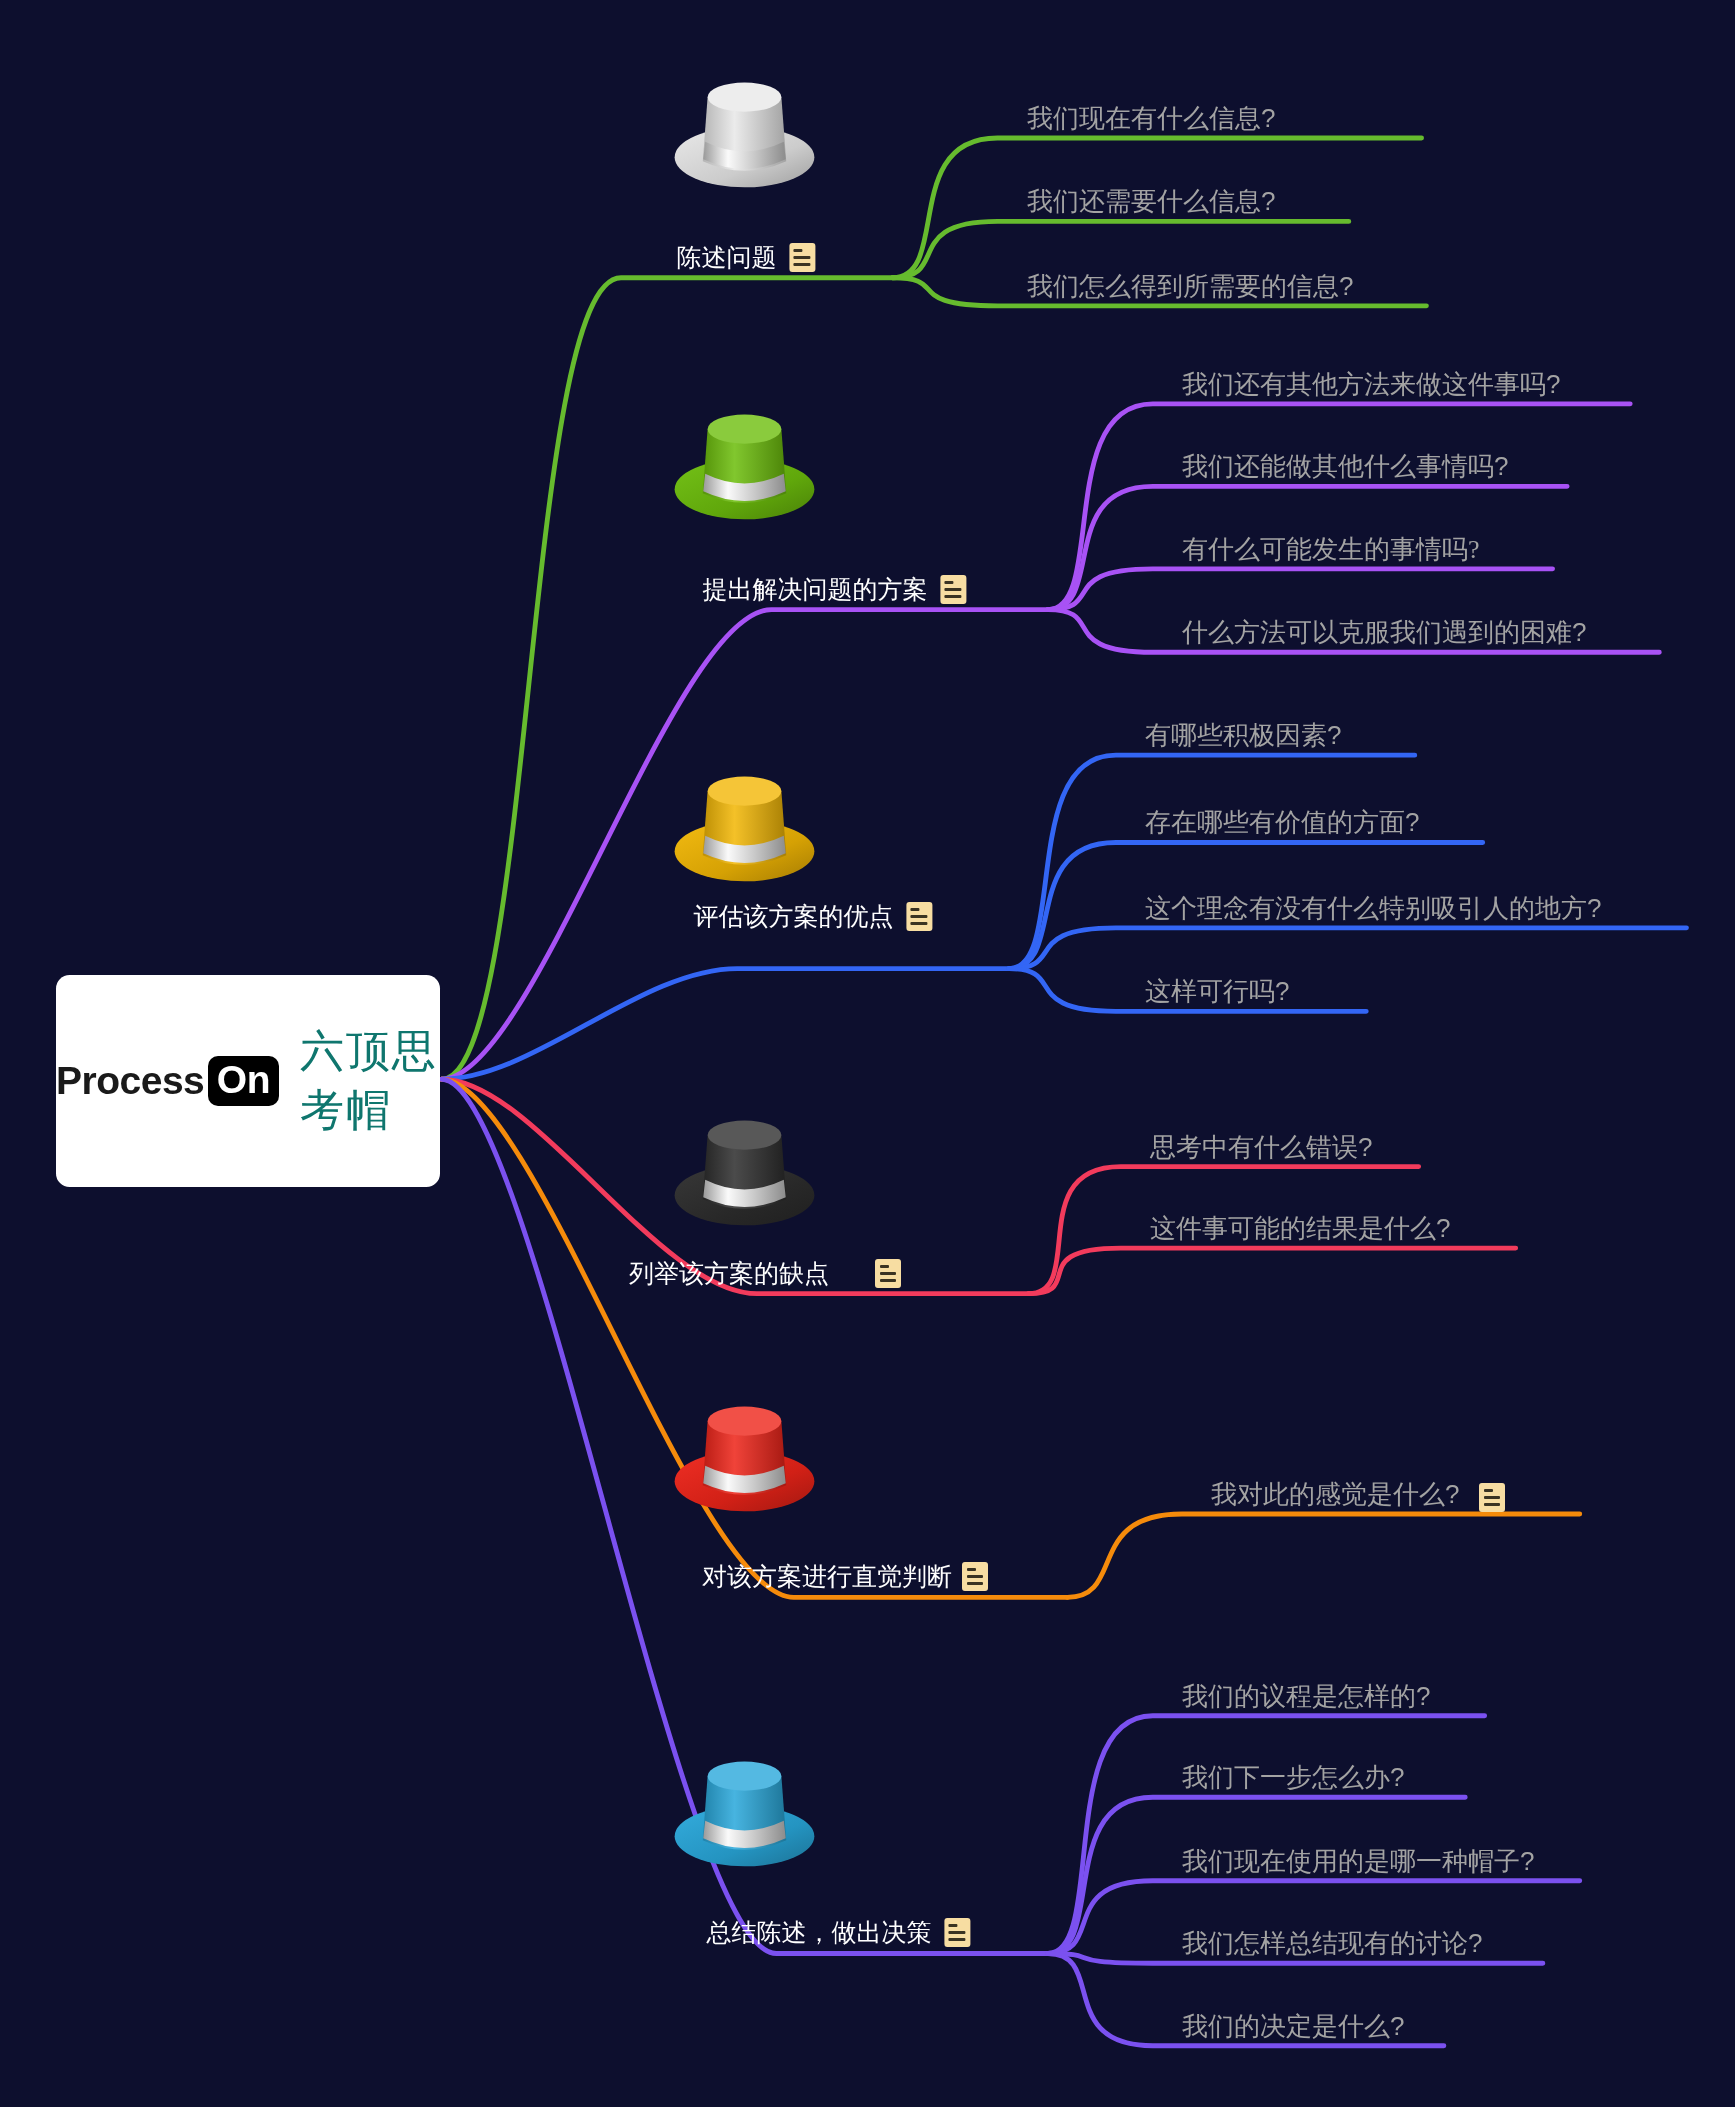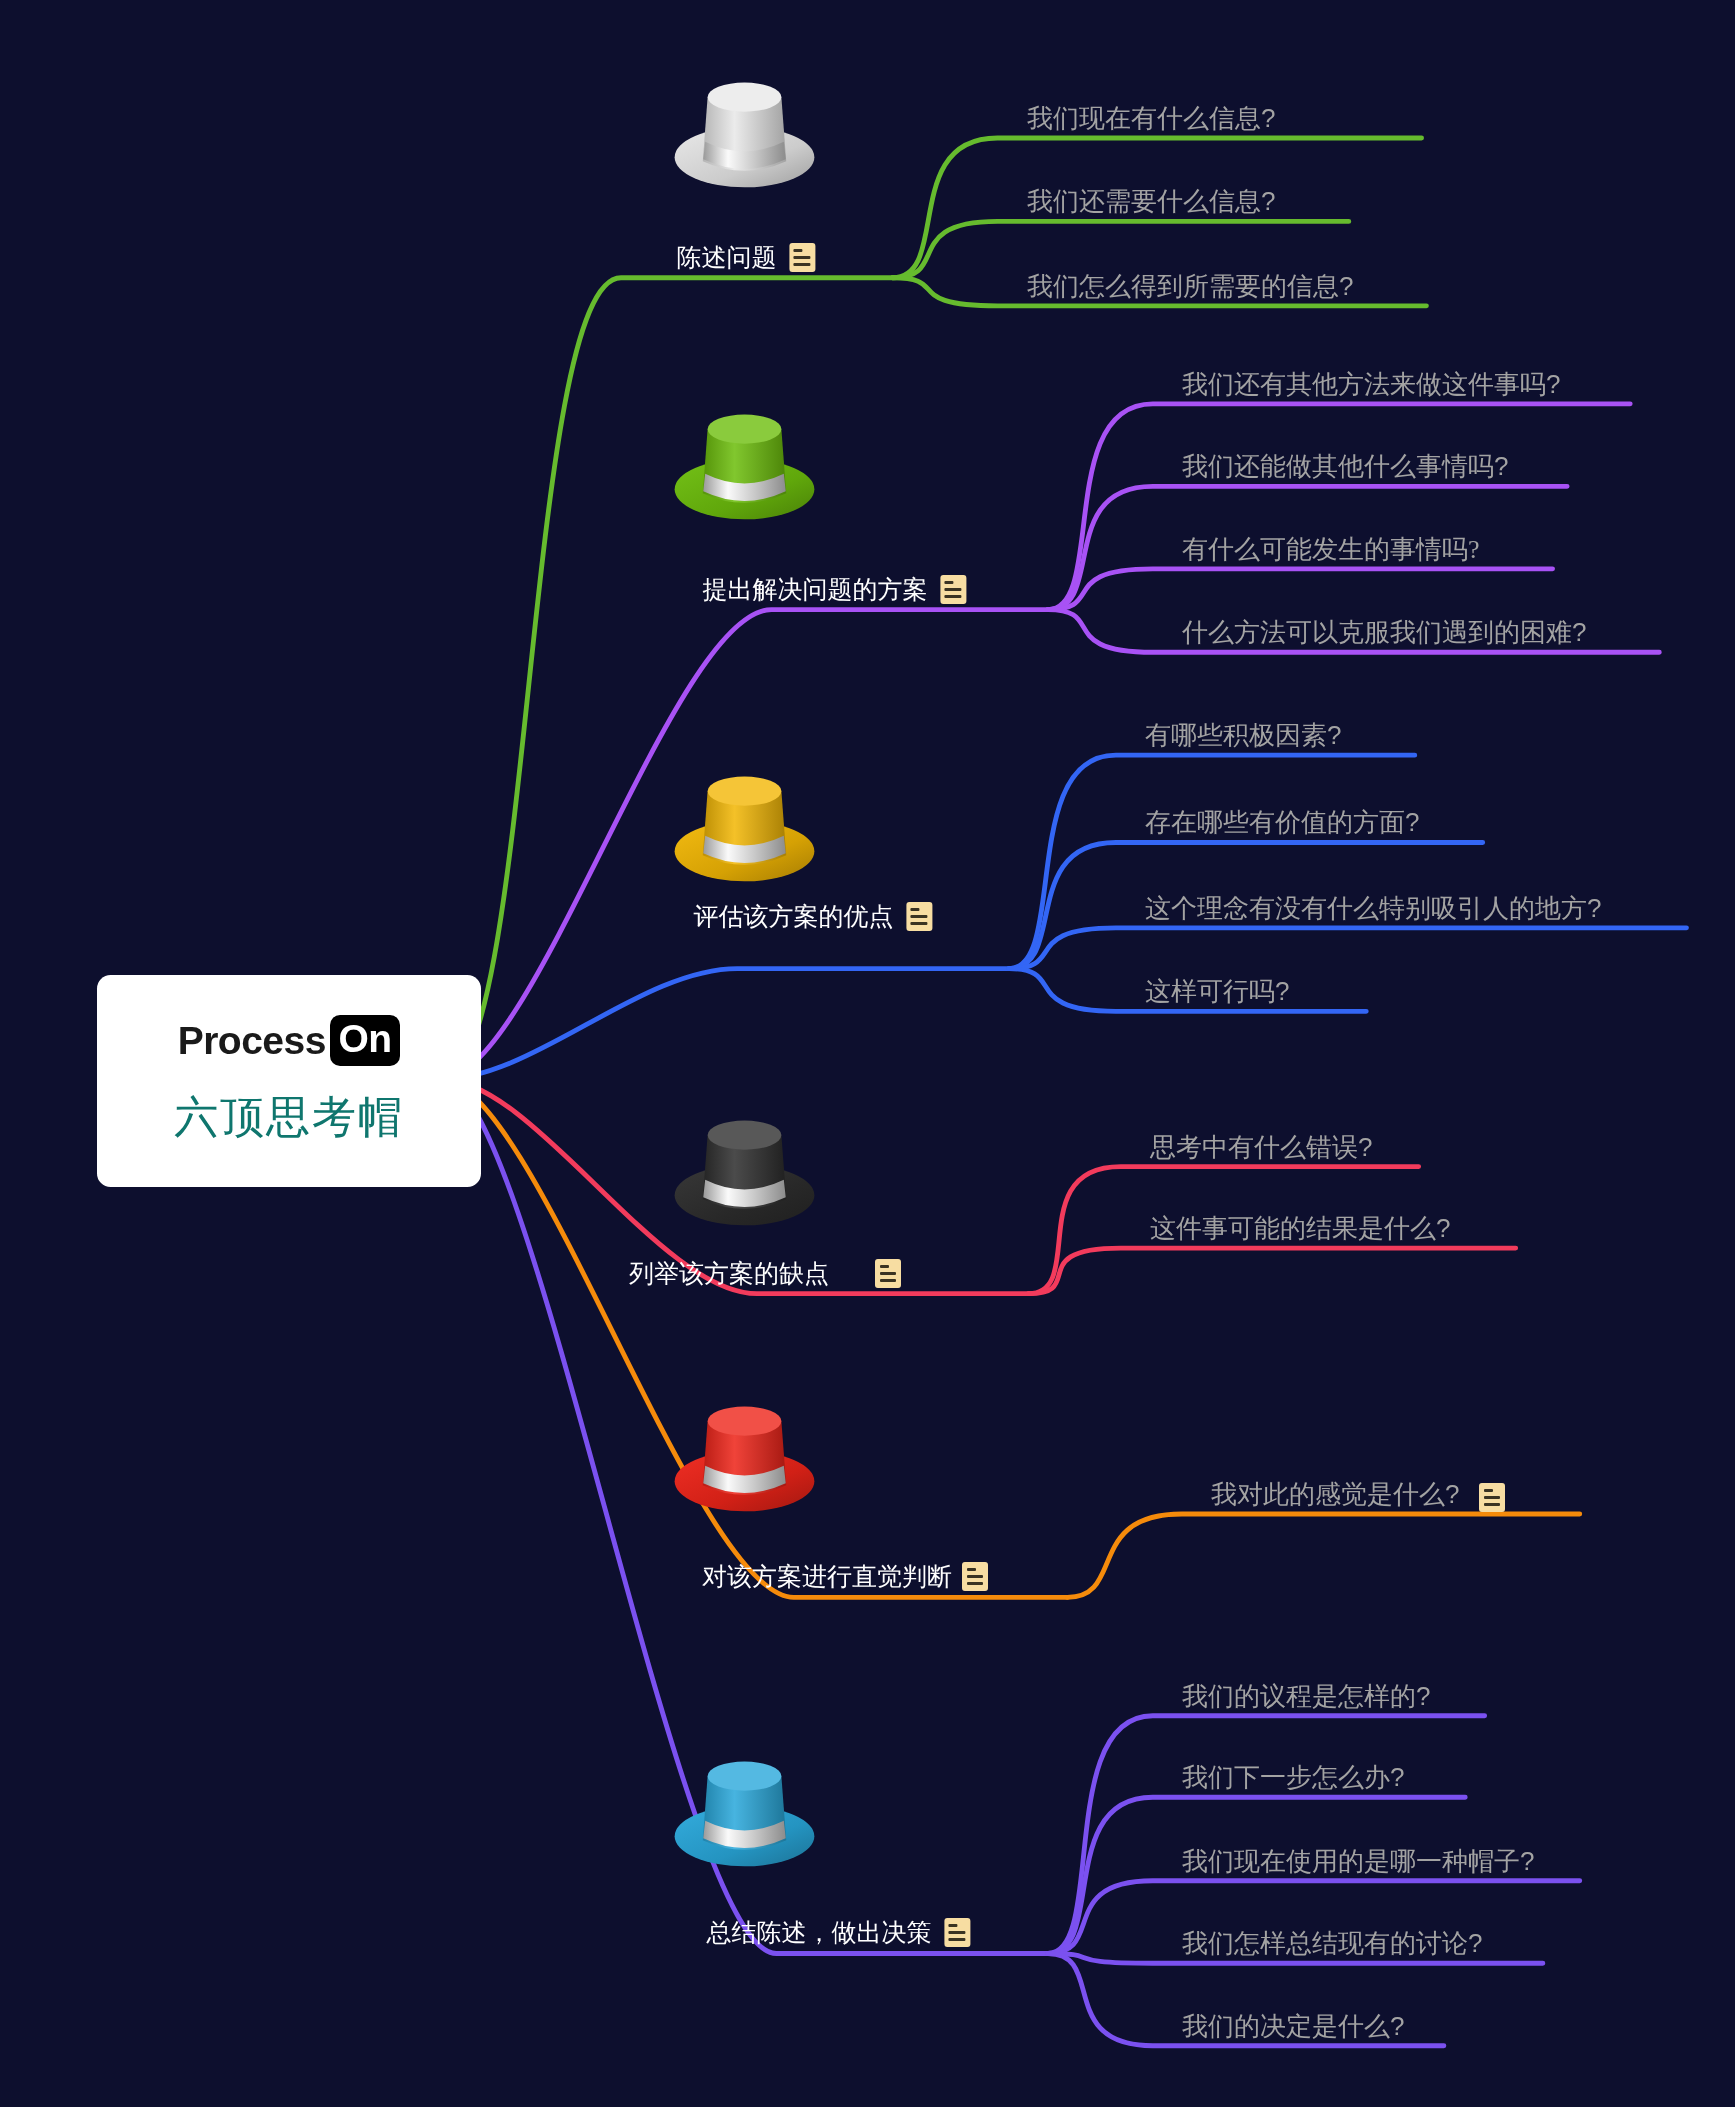--- a/index.html
+++ b/index.html
@@ -13,24 +13,23 @@
 
   svg.links { position: absolute; left: 0; top: 0; width: 1735px; height: 2108px; pointer-events: none; }
 
   
   .center-card {
     position: absolute;
     left: 56px; top: 975px;
     width: 384px; height: 212px;
     background: #FFFFFF;
     border-radius: 13.6px;
-    display: flex; flex-direction: column;
+    display: flex; 
     align-items: center; justify-content: center;
     gap: 21.3px;
-    margin-left: 41px;
   }
   .logo-row { display: flex; align-items: center; font-size: 39px; font-weight: bold; letter-spacing: -0.5px; }
   .logo-process { color: #1A1A1A; }
   .logo-on {
     background: #000000; color: #FFFFFF;
     border-radius: 10px;
     padding: 1.9px 8.7px 4.9px 8.7px;
     margin-left: 3.9px;
   }
   .center-title { font-size: 44px; color: #0f766e; letter-spacing: 1.9px; }

